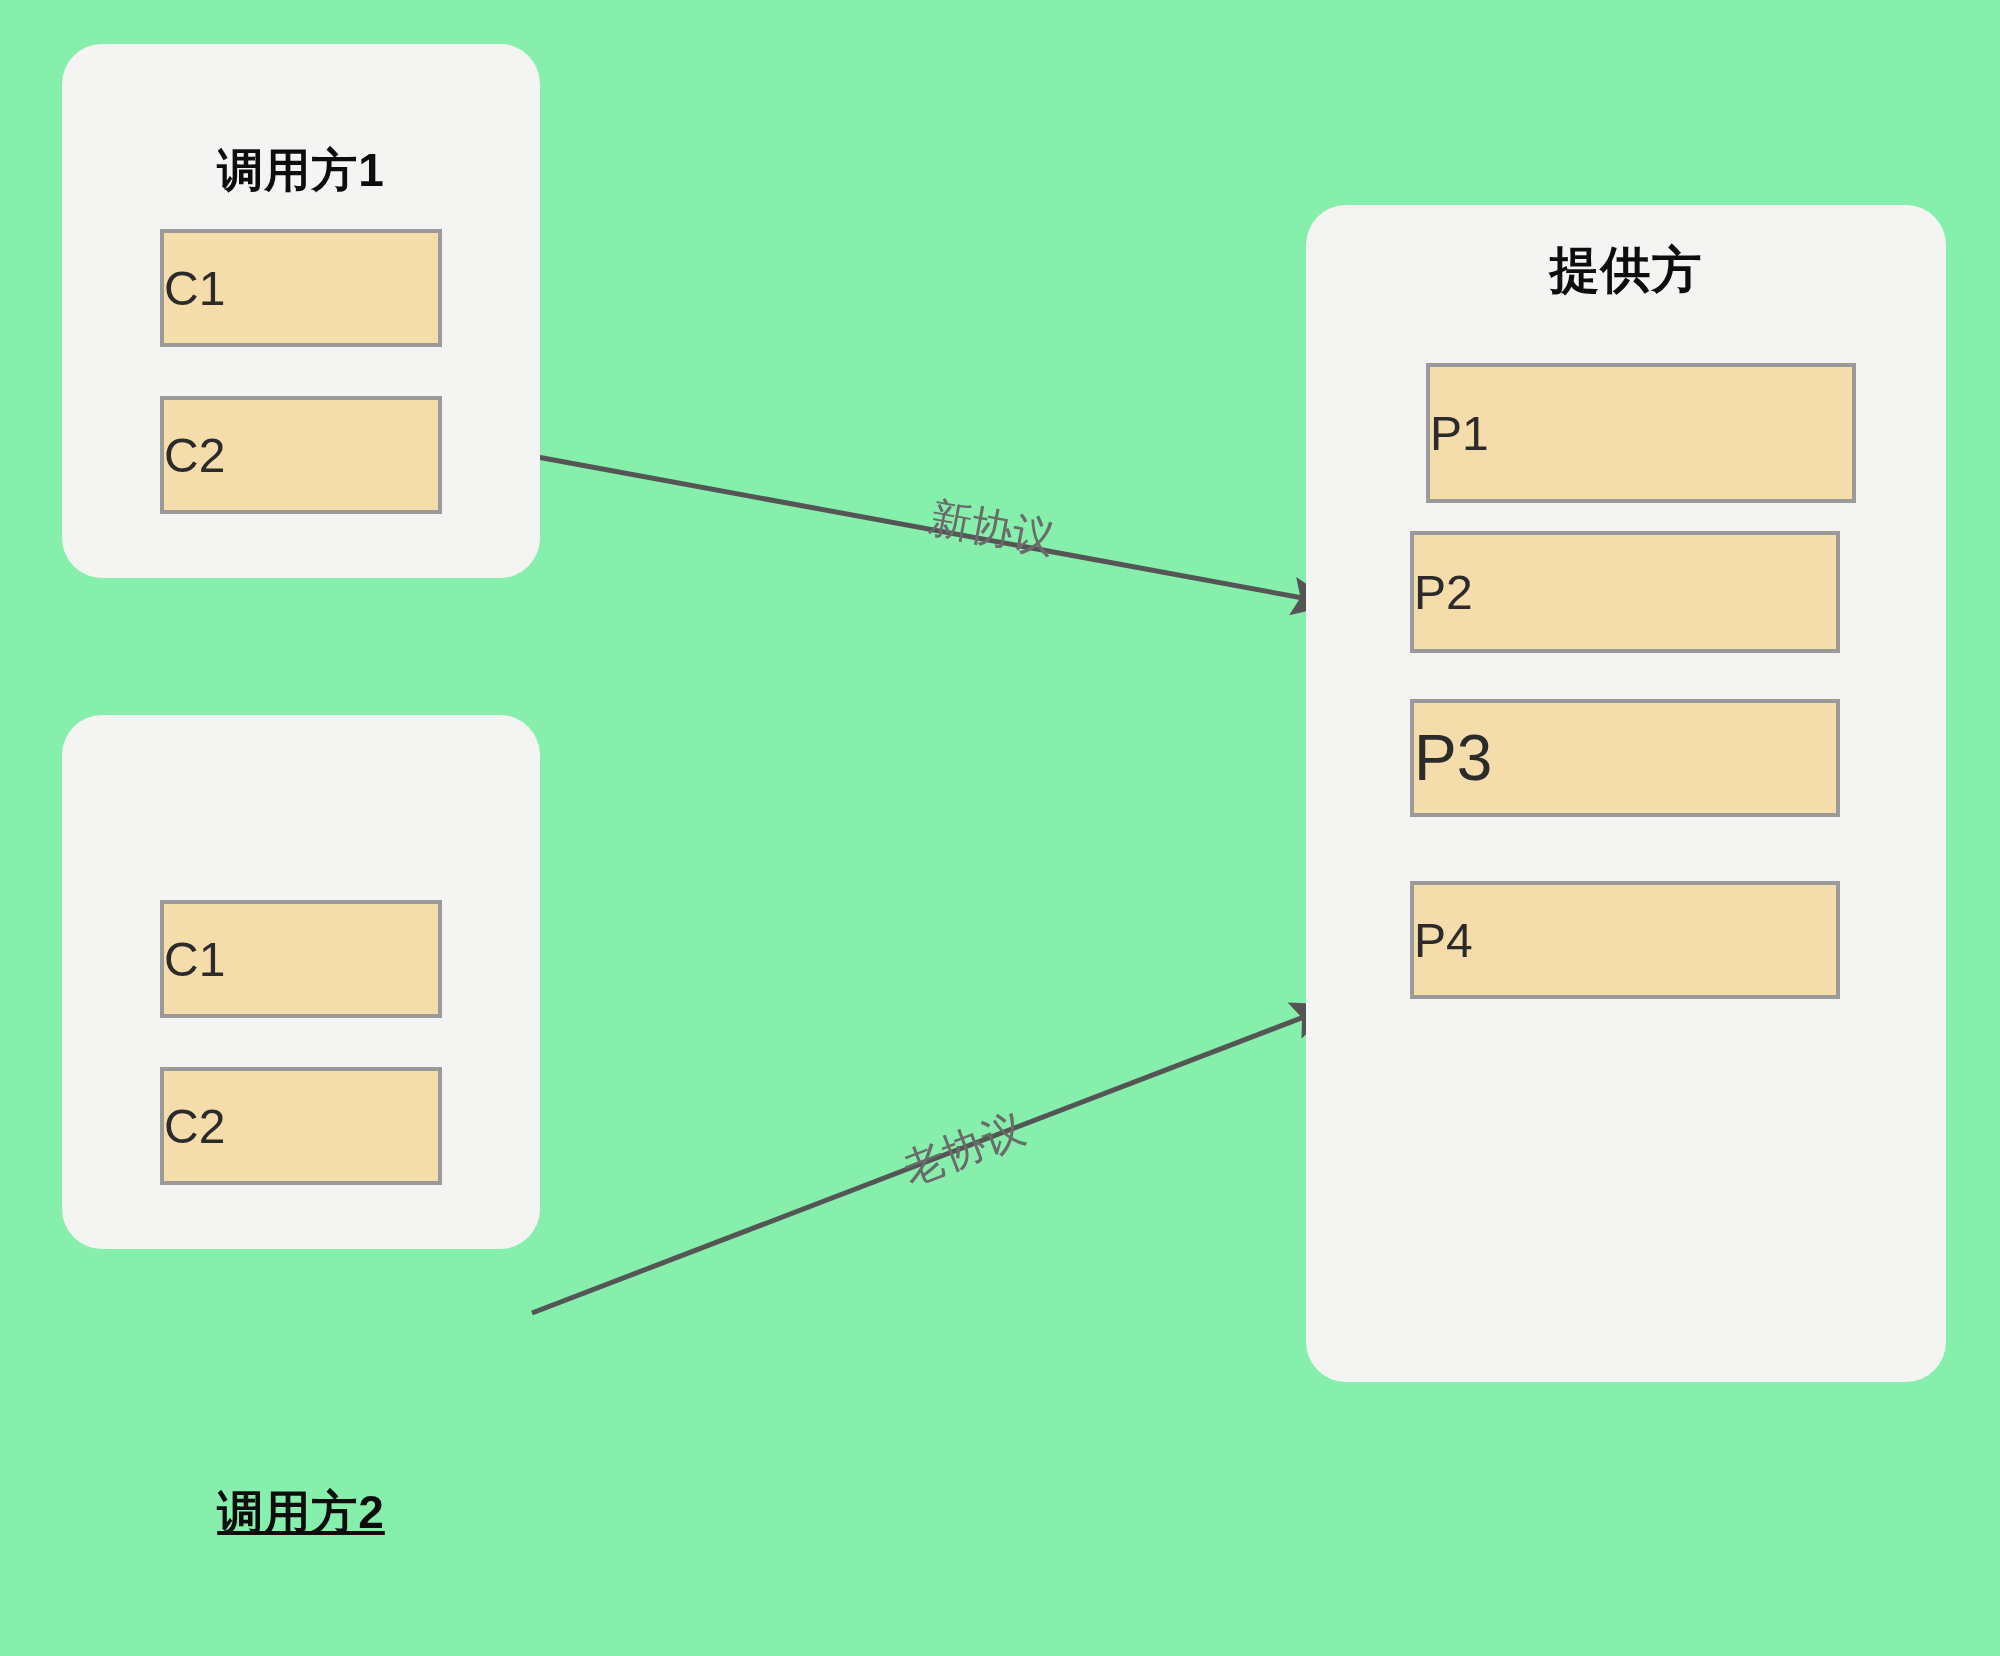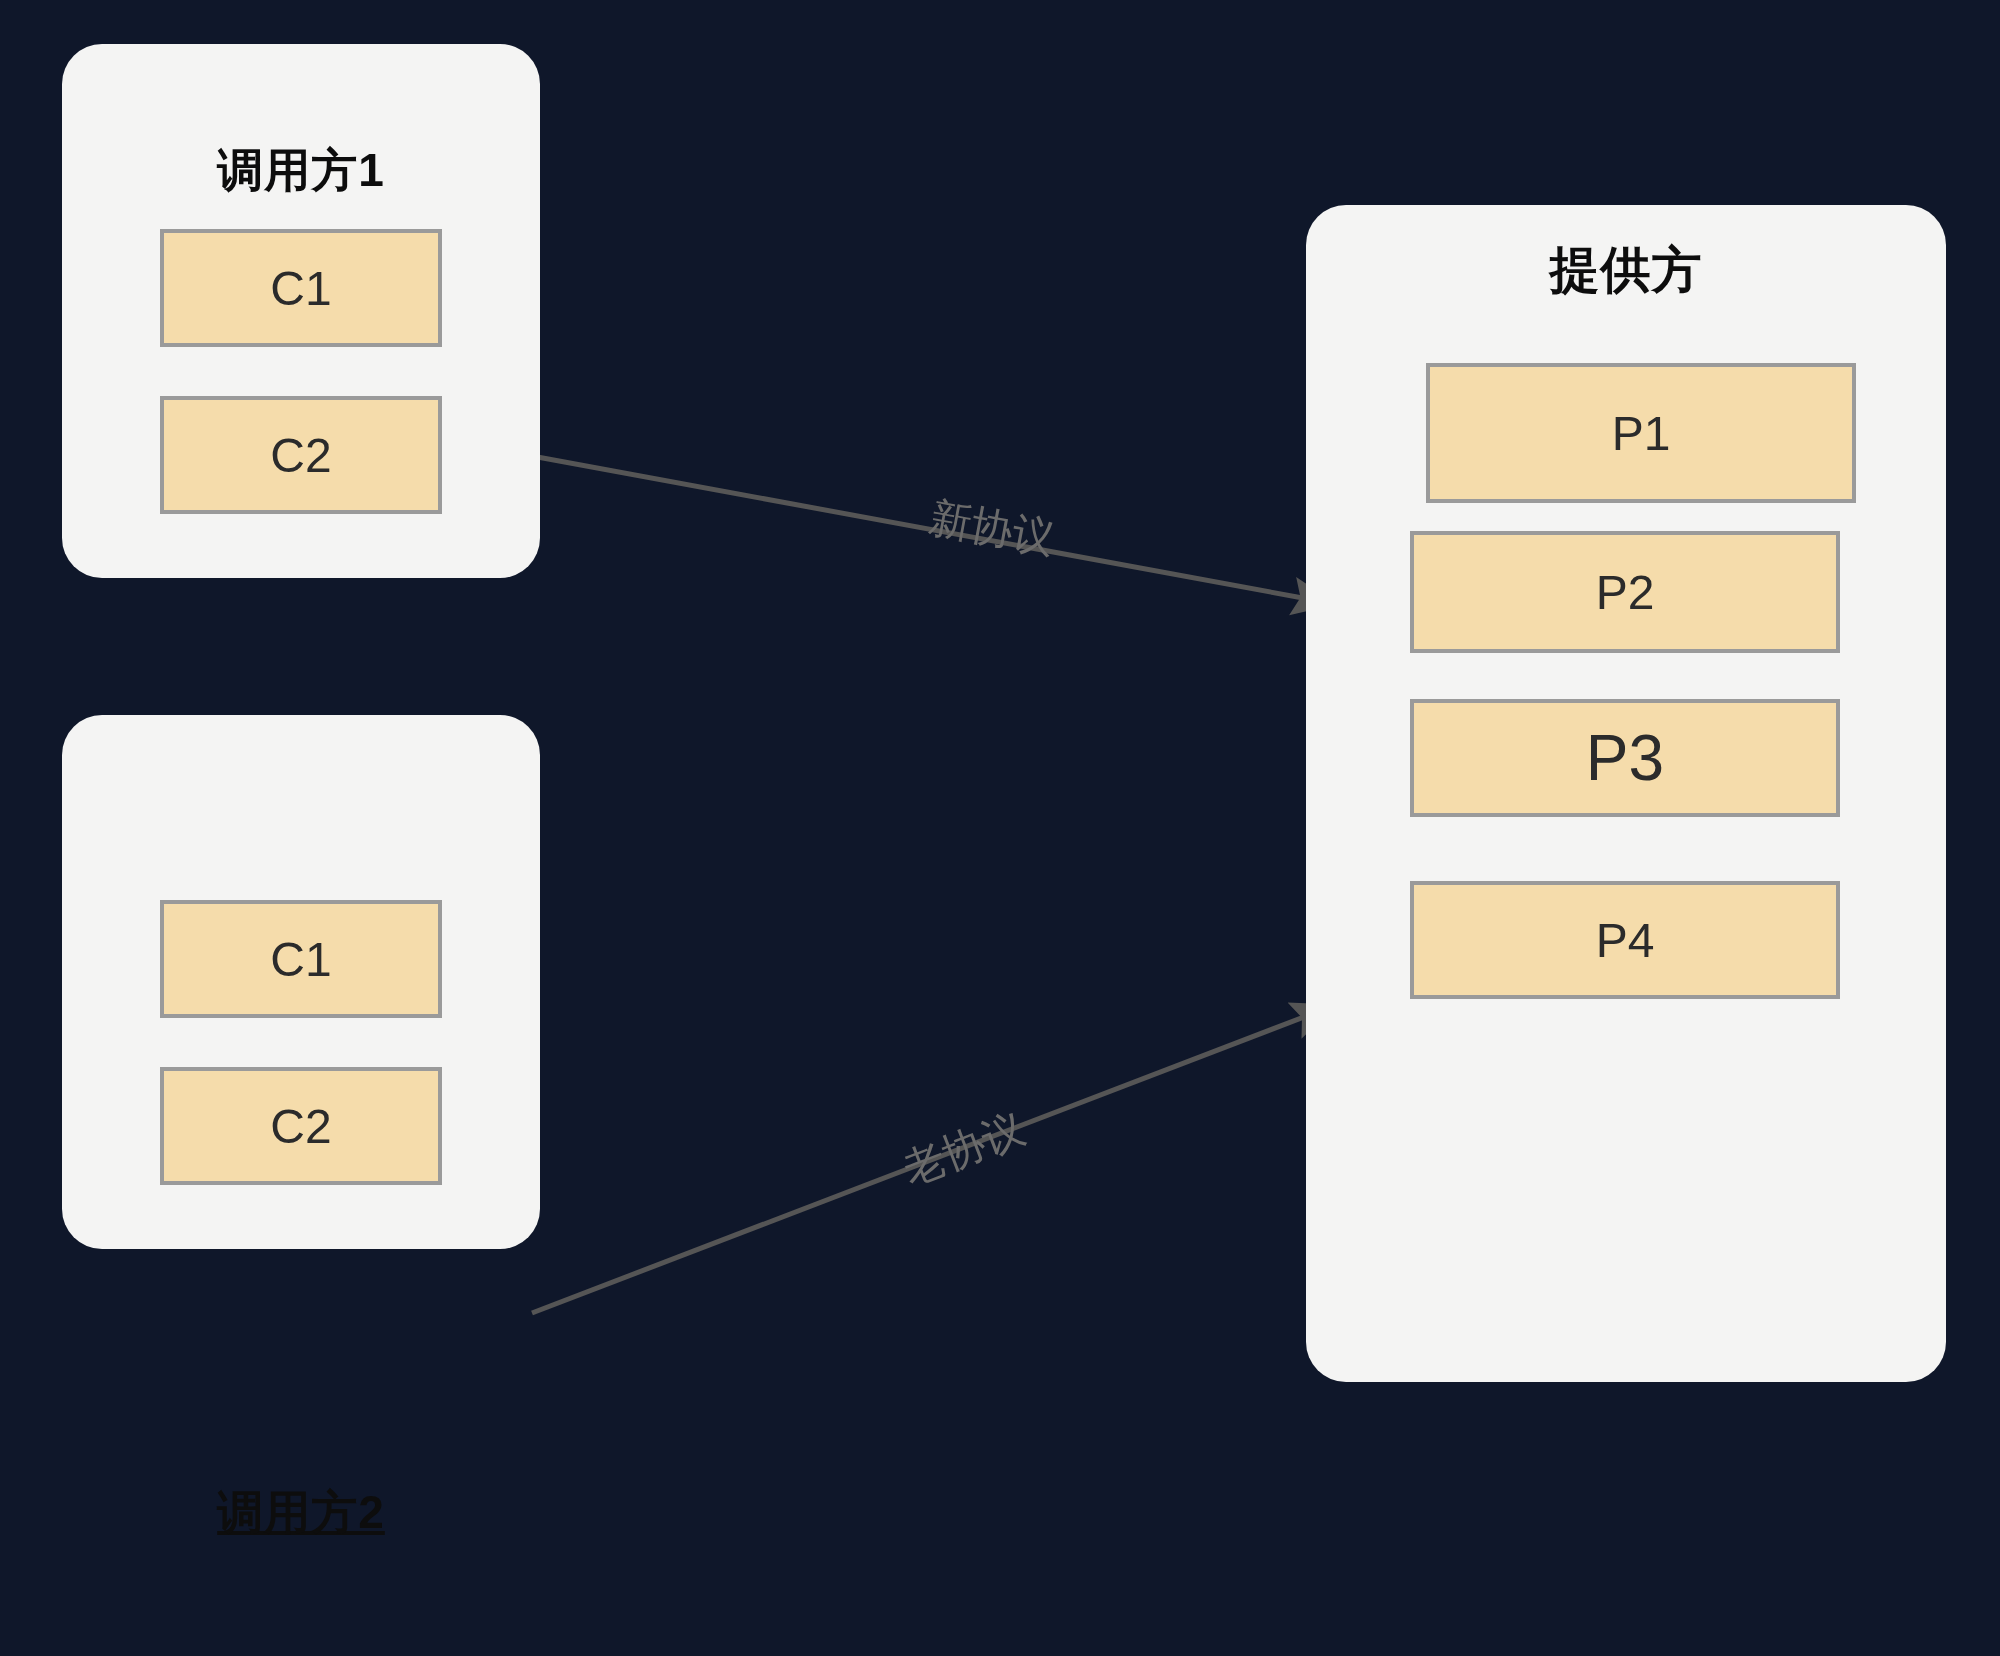--- a/index.html
+++ b/index.html
@@ -7,21 +7,21 @@
     padding: 0;
     background: #ffffff;
   }
   body {
     font-family: "Liberation Sans", "DejaVu Sans", sans-serif;
   }
   #canvas {
     position: relative;
     width: 2000px;
     height: 1656px;
-    background: #0f172a;
+    background: #86efac;
     overflow: hidden;
   }
 
   
   .panel {
     position: absolute;
     background: #f4f4f3;
     border-radius: 40px;
     box-sizing: border-box;
   }
@@ -37,21 +37,20 @@
   }
 
   
   .node {
     position: absolute;
     background: #f5dcab;
     border: 4px solid #9a9a9a;
     box-sizing: border-box;
     display: flex;
     align-items: center;
-    justify-content: center;
     color: #2b2b2b;
     font-weight: normal;
   }
 
   
   .edge-label {
     position: absolute;
     color: #6b6b6b;
     white-space: nowrap;
     transform-origin: left center;

